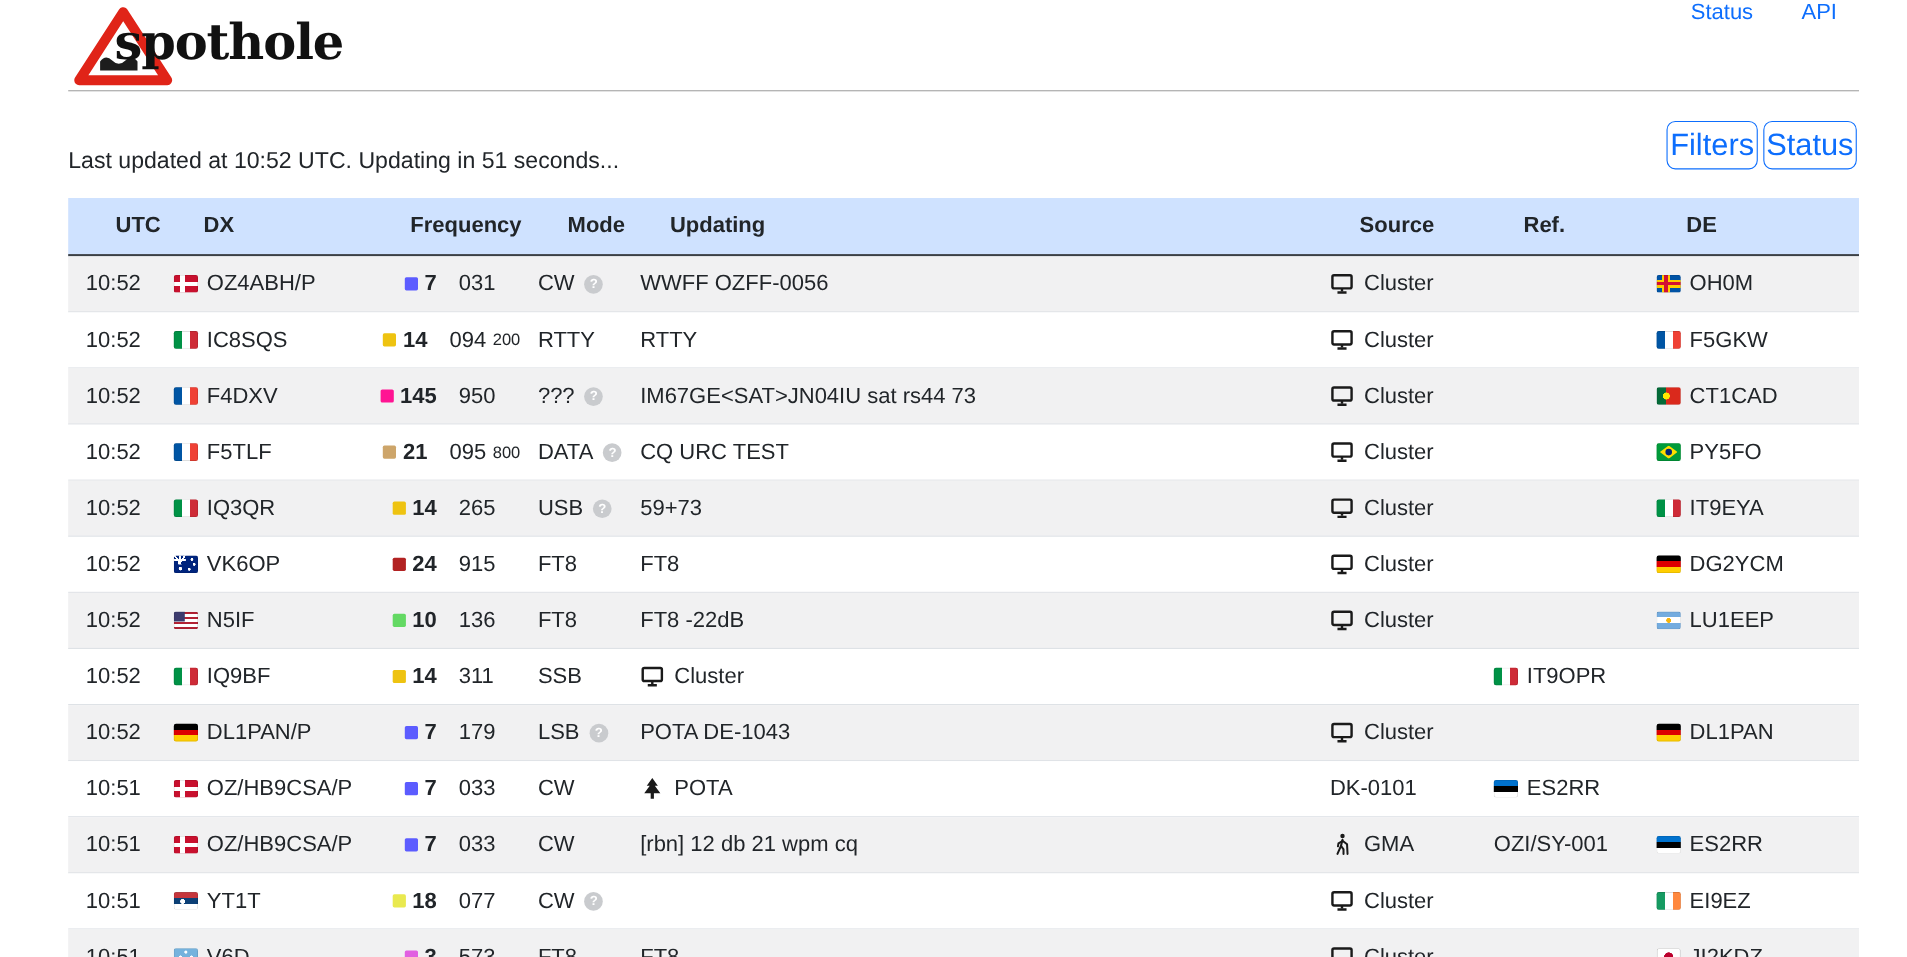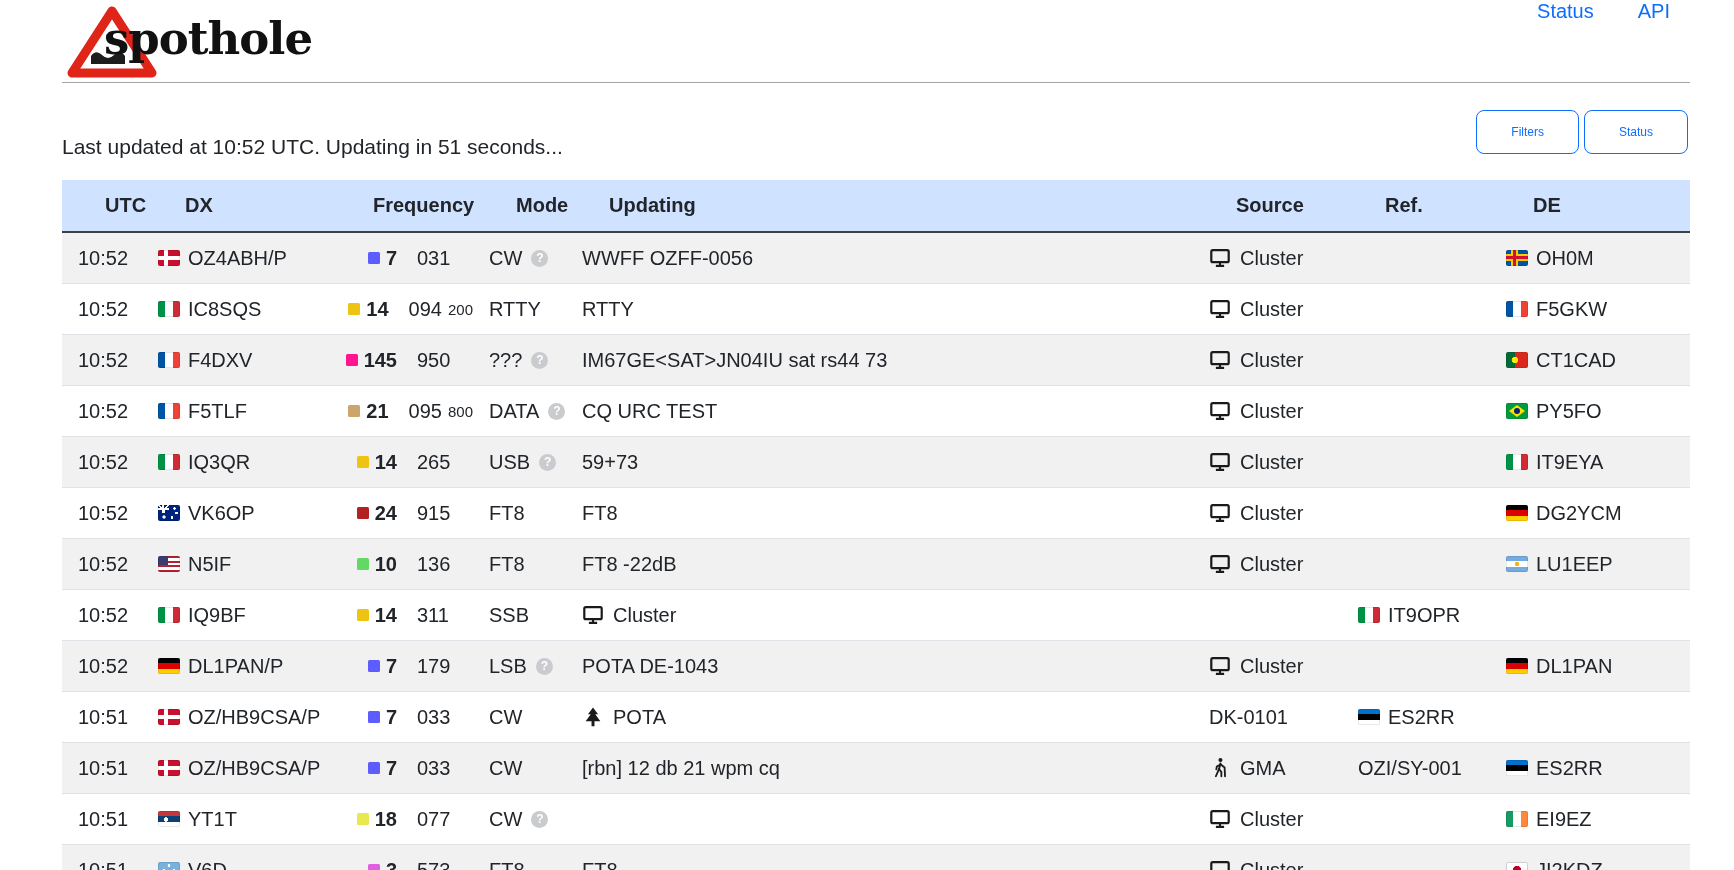--- a/index.html
+++ b/index.html
@@ -10,22 +10,22 @@
   .logo{position:relative;height:82px;width:400px;}
   .logo svg{position:absolute;left:4px;top:4px;}
   .brand-text{position:absolute;left:42px;top:12px;font-family:"DejaVu Serif","Liberation Serif",serif;
     font-weight:700;font-size:45px;letter-spacing:-1px;color:#111;}
   .nav{display:flex;gap:44px;margin-right:20px;font-size:20px;}
   .nav a{color:#0d6efd;text-decoration:none;cursor:pointer;}
   
   .toolbar{position:relative;height:97px;text-decoration:underline;}
   .status-text{position:absolute;left:0;top:52px;font-size:21px;}
   .btns{position:absolute;right:2px;top:27px;display:flex;gap:5px;}
-  .btn{height:42px;padding:0 34px;border:1px solid #0d6efd;border-radius:8px;background:#fff;
-    color:#0d6efd;font-size:12px;display:flex;align-items:center;cursor:pointer;}
+  .btn{height:42px;padding:0 2px;border:1px solid #0d6efd;border-radius:8px;background:#fff;
+    color:#0d6efd;font-size:28px;display:flex;align-items:center;cursor:pointer;}
   
   .grid-row{display:grid;grid-template-columns:80px 188px 143px 93px 627px 149px 148px 200px;align-items:center;}
   .thead{height:51px;background:#cfe2ff;font-weight:700;font-size:20px;border-bottom:2px solid #3b4045;}
   .thead>div{padding-left:16px;margin-left:27px;}
   .tr{height:50px;font-size:20px;border-bottom:1px solid #dee2e6;background:#fff;}
   .tr:nth-child(odd){background:#f1f1f2;}
   .td{padding-left:16px;display:flex;align-items:center;white-space:nowrap;overflow:hidden;}
   .td.c-freq{padding-left:0;}
   .fbox{width:67px;display:flex;justify-content:flex-end;align-items:center;gap:6px;}
   .band-sq{width:12px;height:12px;border-radius:1.5px;flex:none;}

